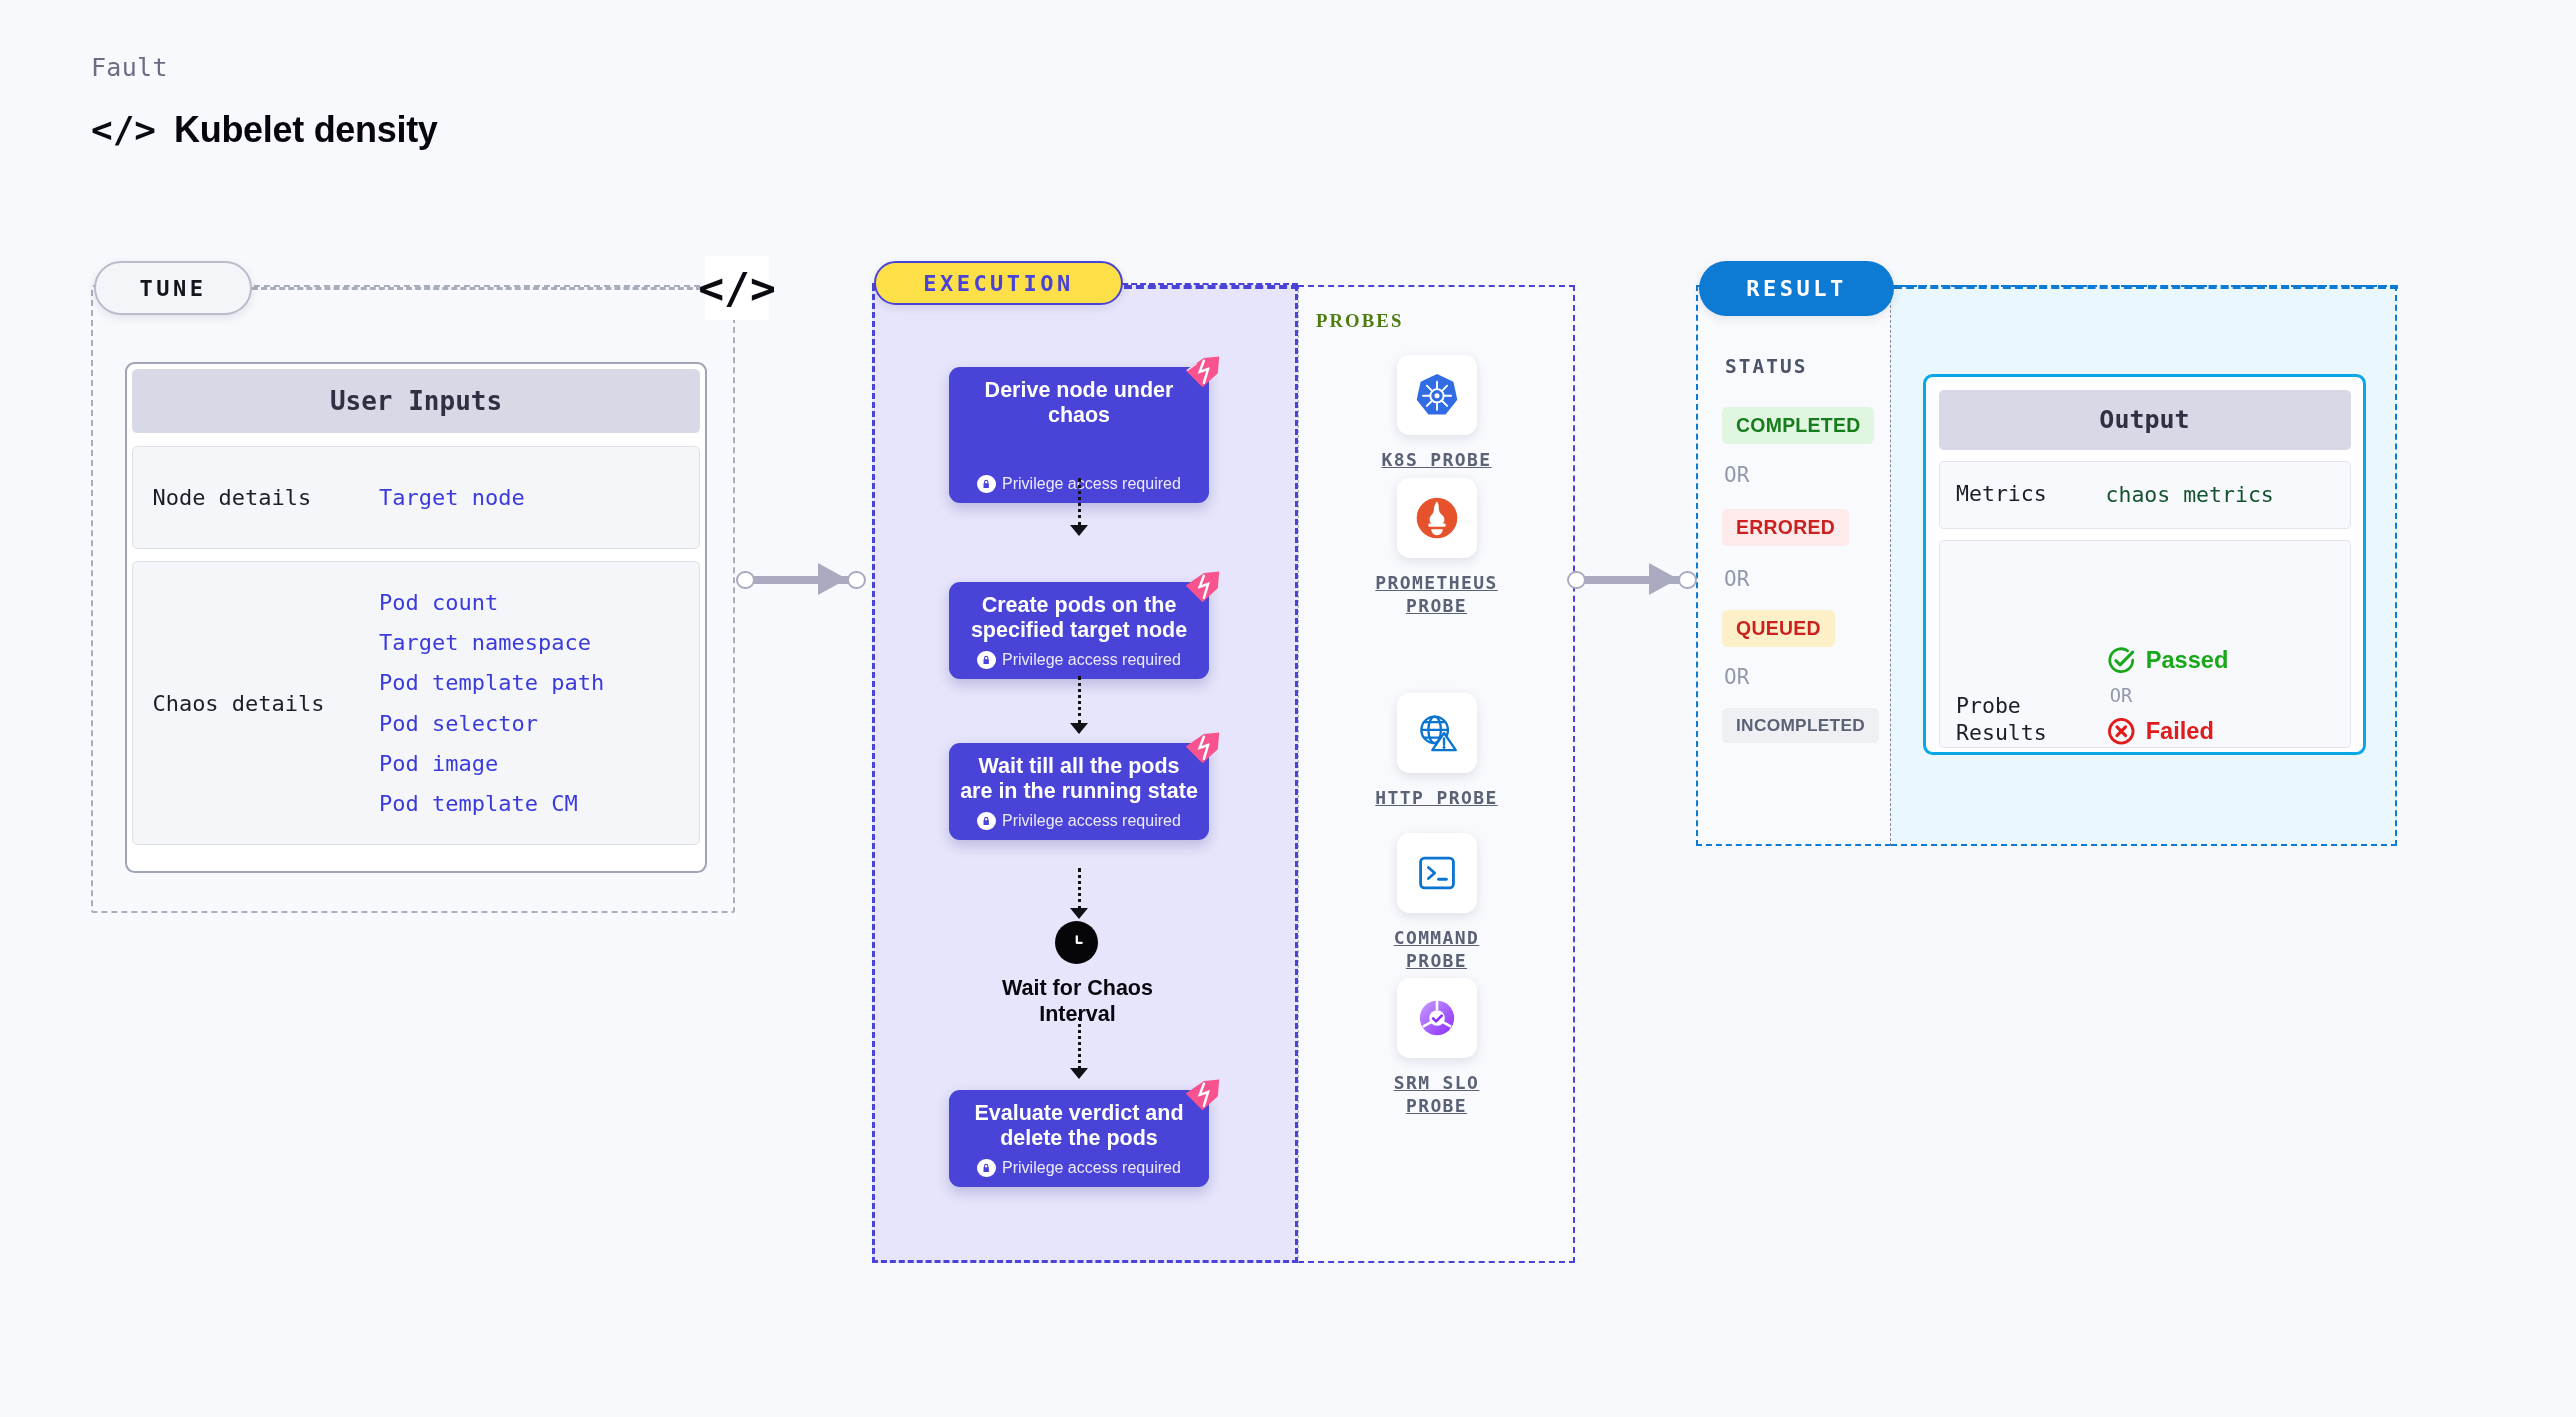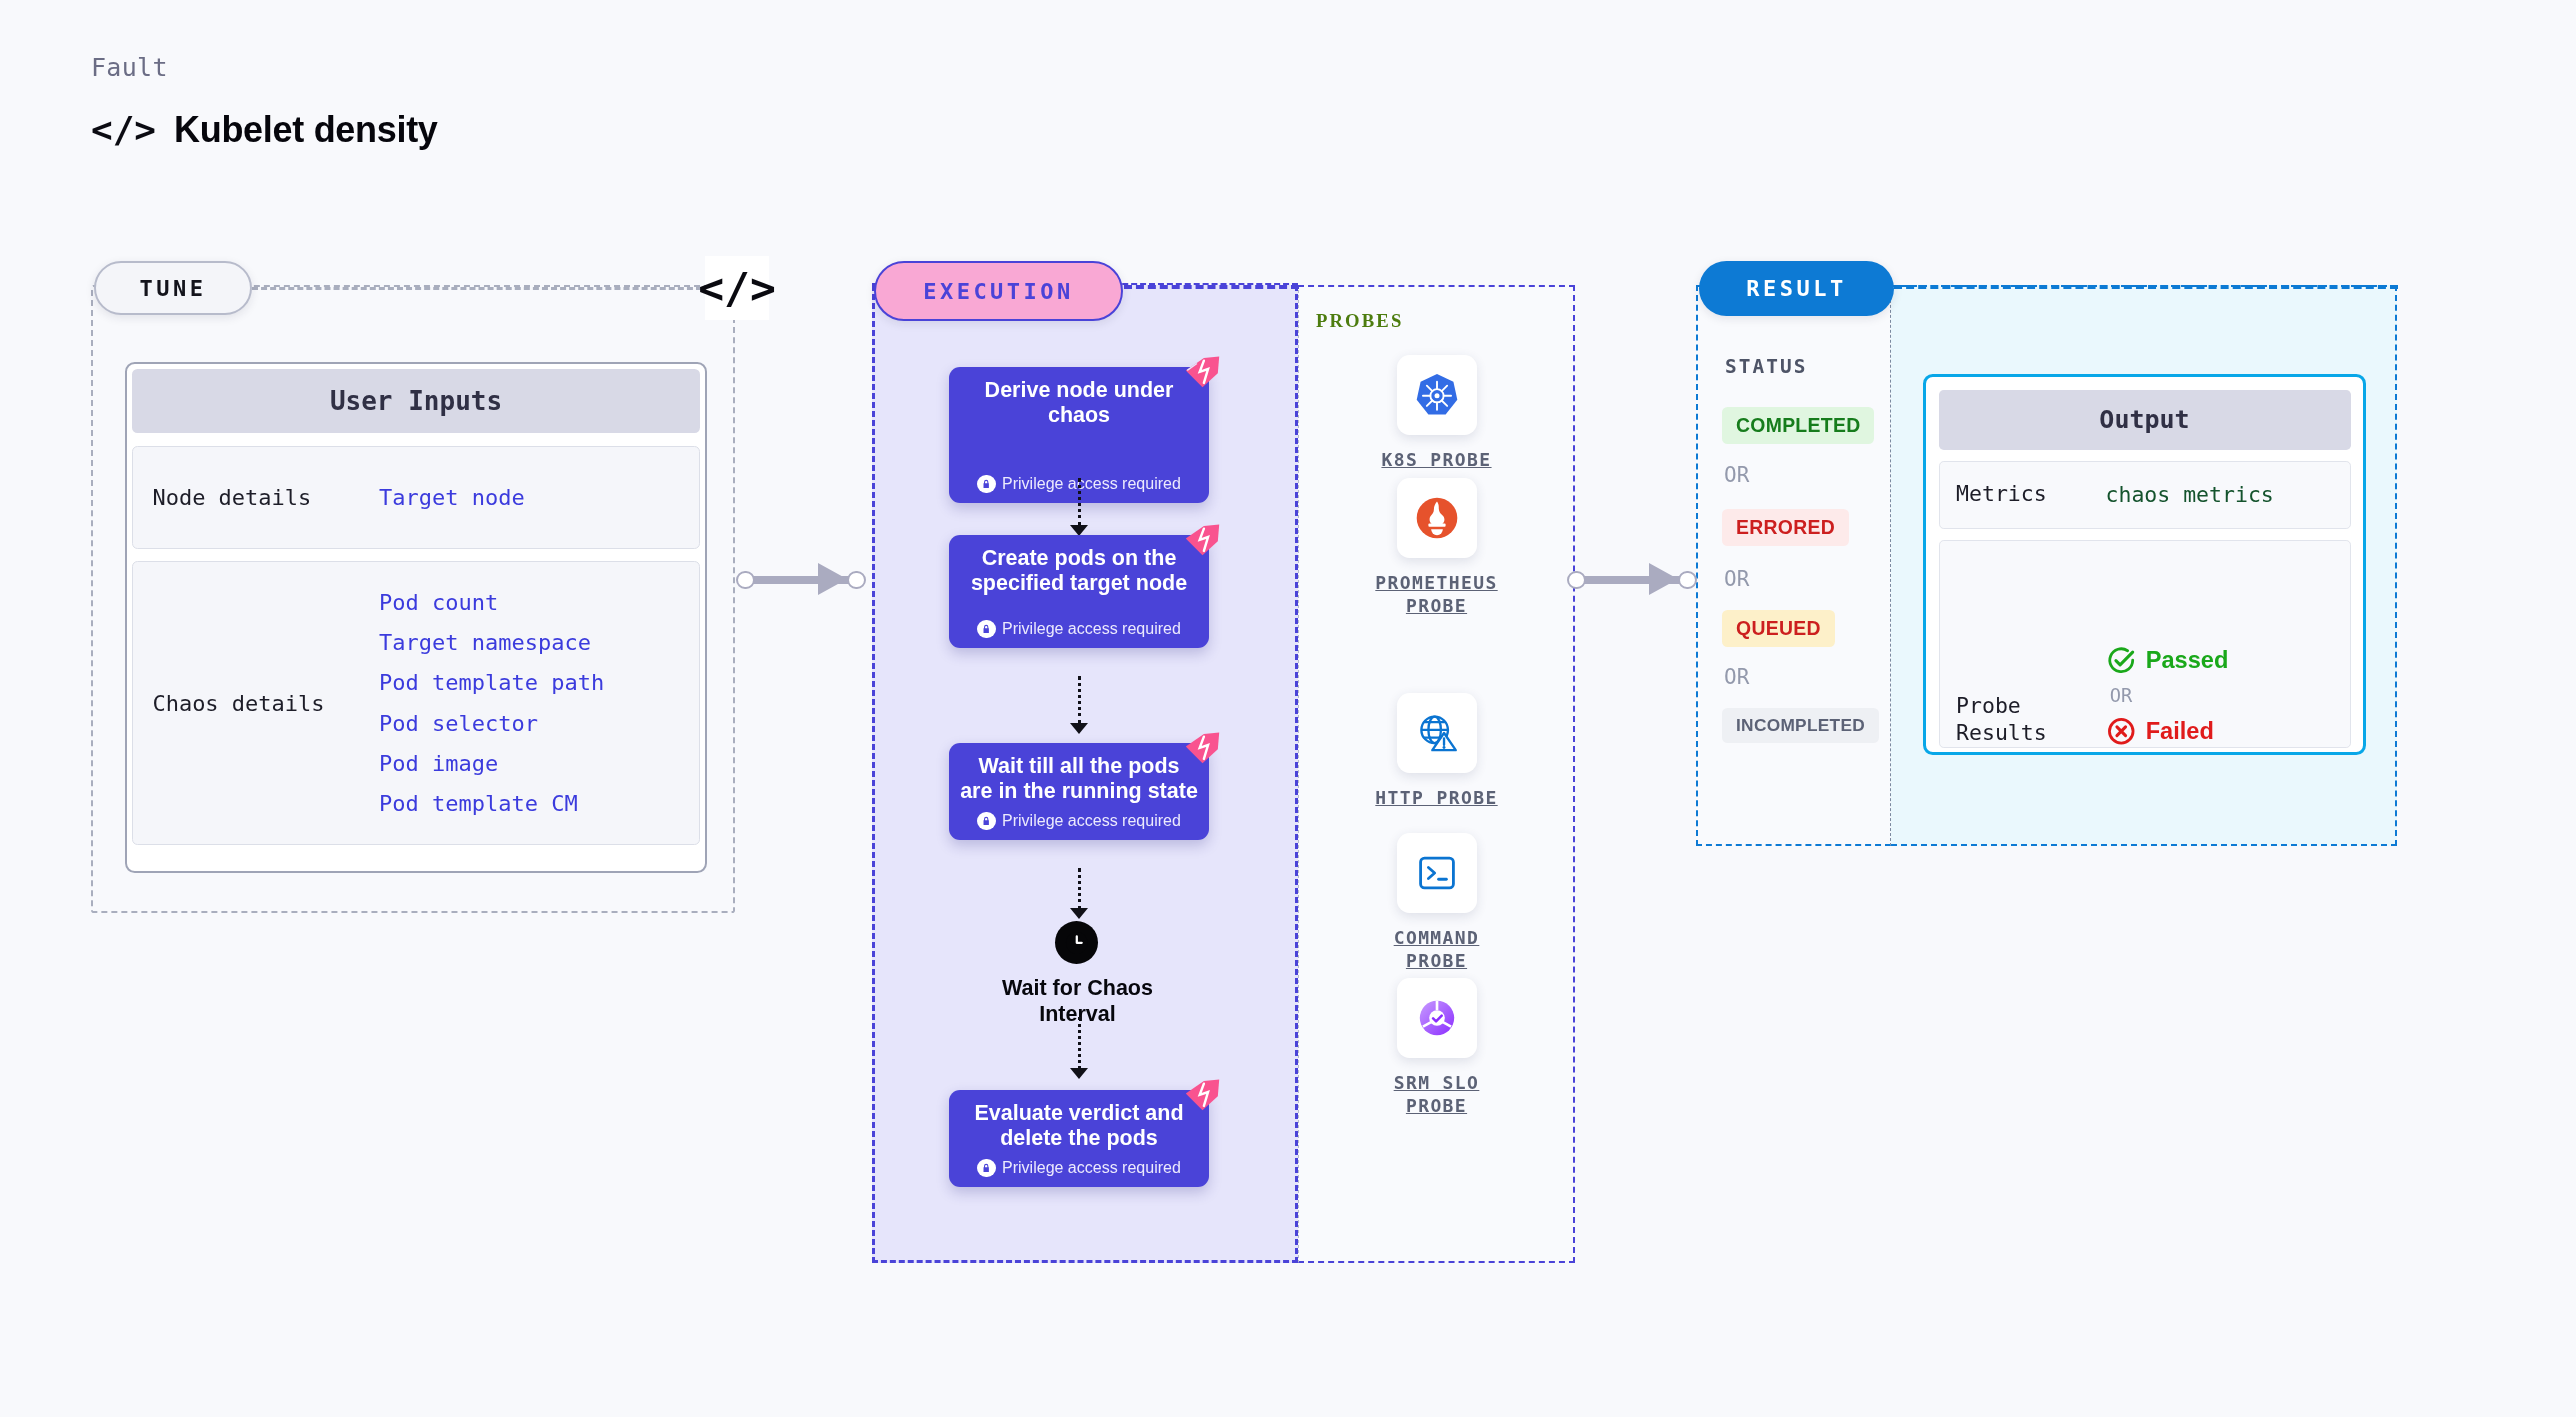--- a/index.html
+++ b/index.html
@@ -70,22 +70,22 @@
     font-family: "DejaVu Sans Mono", monospace;
     font-weight: 700; letter-spacing: 3.5px;
     box-shadow: 0 2.8px 9.7px rgba(30,30,60,0.10);
   }
   .pill-tune {
     left: 94px; top: 261px; width: 158px; height: 54px;
     background: #f4f5f9; border: 2.1px solid #b7bbcb;
     color: #14141c; font-size: 22px;
   }
   .pill-exec {
-    left: 874px; top: 261px; width: 249px; height: 60px;
-    background: #f9a8d4; border: 2.8px solid #4a43d8;
+    left: 874px; top: 261px; width: 249px; height: 44px;
+    background: #fde047; border: 2.8px solid #4a43d8;
     color: #4a43d8; font-size: 22px;
   }
   .pill-result {
     left: 1699px; top: 261px; width: 195px; height: 55px;
     background: #0d7ad4; border: none;
     color: #ffffff; font-size: 22px;
   }
 
   
   .code-glyph-border {
@@ -363,21 +363,21 @@
         <svg viewBox="0 0 24 24">
             <path d="M7 10V7a5 5 0 0 1 10 0v3h1.2v11H5.8V10Zm2.4 0h5.2V7a2.6 2.6 0 0 0-5.2 0Z" fill="#4a43d8"></path>
           </svg>
       </span>
       <span>Privilege access required</span>
     </div>
   </div>
   <div class="arrow-v" style="top:478px; height:48px;"></div>
   <div class="arrow-head-v" style="top:525px;"></div>
 
-  <div class="step" style="top:535px;gap:16px;">
+  <div class="step" style="top:582px;">
     <svg class="corner-logo" viewBox="0 0 56 50">
       <path d="M4 22 L30 4 L52 2 L50 26 L28 46 Z" fill="#f9538f"></path>
       <path d="M30 8 L24 24 L36 20 L30 40" stroke="#ffffff" stroke-width="3.5" fill="none" stroke-linecap="round"></path>
     </svg>
     <div class="step-title">Create pods on the specified target node</div>
     <div class="step-sub">
       <span class="lock-badge">
         <svg viewBox="0 0 24 24">
             <path d="M7 10V7a5 5 0 0 1 10 0v3h1.2v11H5.8V10Zm2.4 0h5.2V7a2.6 2.6 0 0 0-5.2 0Z" fill="#4a43d8"></path>
           </svg>

